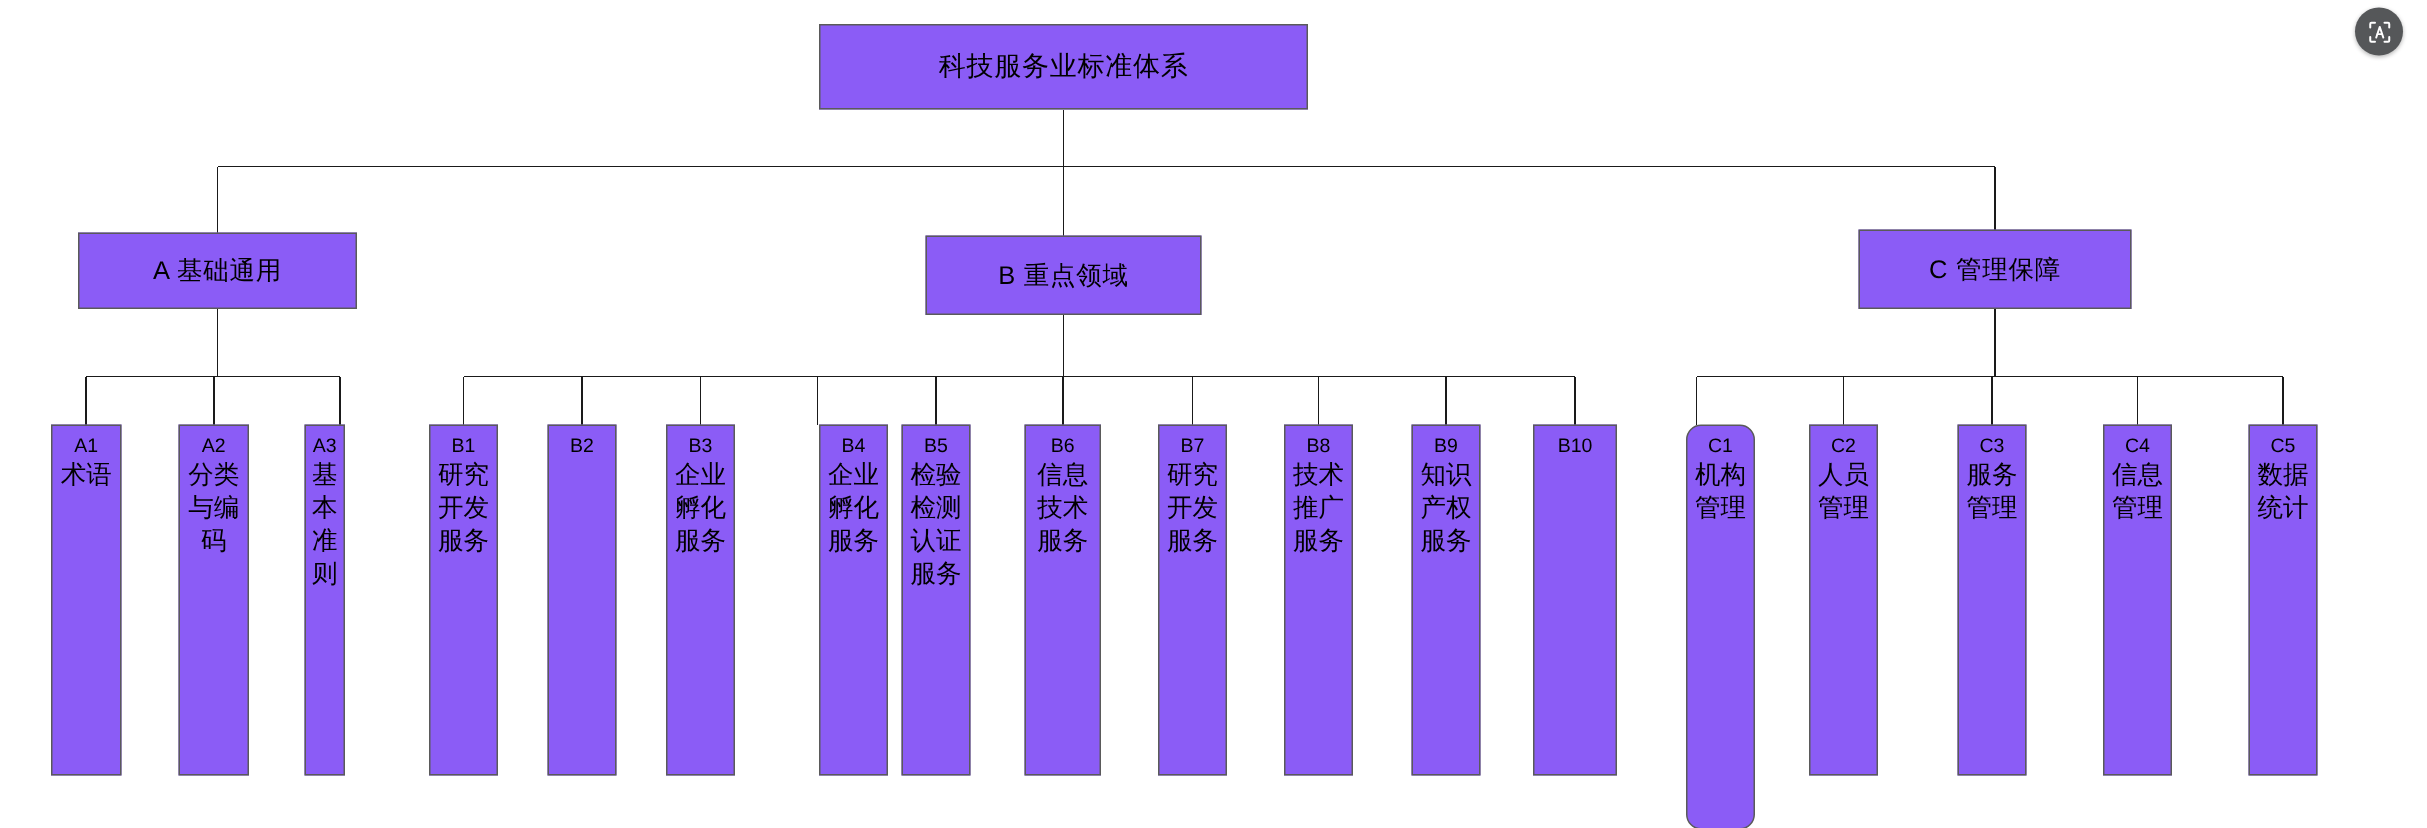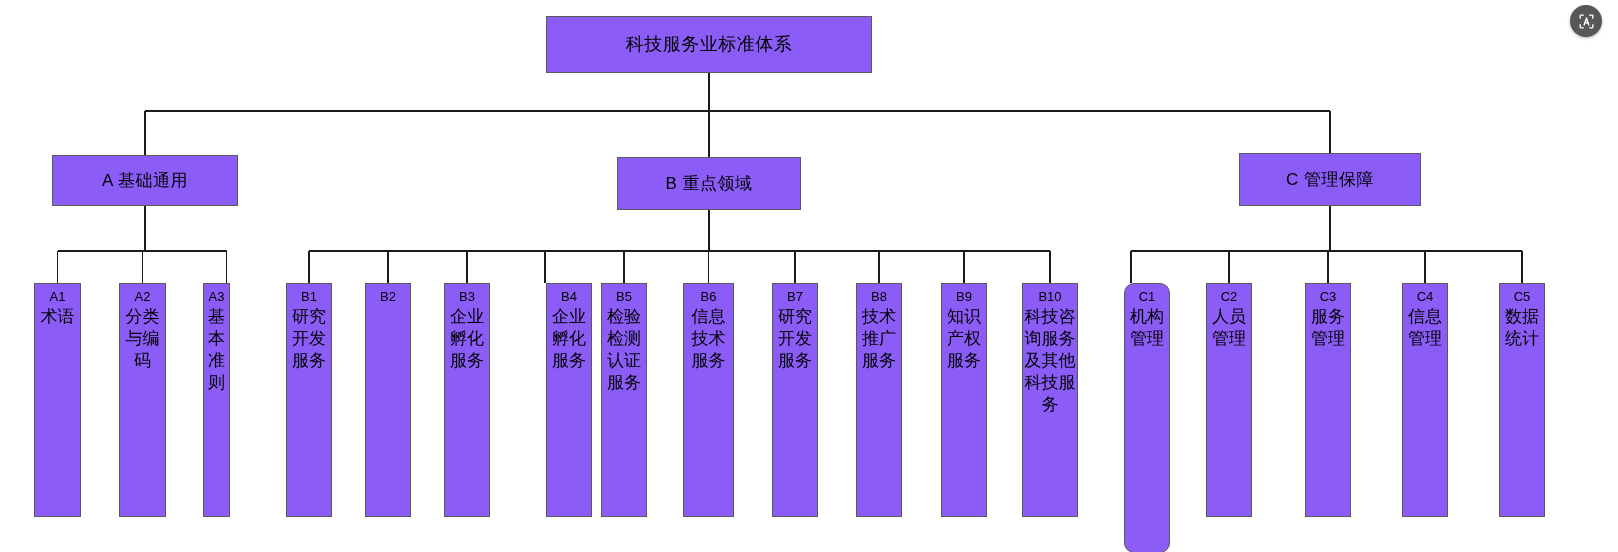--- a/index.html
+++ b/index.html
@@ -171,21 +171,21 @@
       <div class="node leaf" style="left: 772px; top: 283px; width: 46px; height: 234px;">
         <span class="node-label"><span class="leaf-code">B7</span><span class="leaf-text">研究开发服务</span></span>
       </div>
       <div class="node leaf" style="left: 856px; top: 283px; width: 46px; height: 234px;">
         <span class="node-label"><span class="leaf-code">B8</span><span class="leaf-text">技术推广服务</span></span>
       </div>
       <div class="node leaf" style="left: 941px; top: 283px; width: 46px; height: 234px;">
         <span class="node-label"><span class="leaf-code">B9</span><span class="leaf-text">知识产权服务</span></span>
       </div>
       <div class="node leaf" style="left: 1022px; top: 283px; width: 56px; height: 234px;">
-        <span class="node-label"><span class="leaf-code">B10</span><span class="leaf-text">科技咨询服务及其他科技服务</span></span>
+        <span class="node-label"><span class="leaf-code">B10</span></span>
       </div>
       <div class="node leaf" style="left: 1124px; top: 283px; width: 46px; height: 270px; border-radius: 10px;">
         <span class="node-label"><span class="leaf-code">C1</span><span class="leaf-text">机构管理</span></span>
       </div>
       <div class="node leaf" style="left: 1206px; top: 283px; width: 46px; height: 234px;">
         <span class="node-label"><span class="leaf-code">C2</span><span class="leaf-text">人员管理</span></span>
       </div>
       <div class="node leaf" style="left: 1305px; top: 283px; width: 46px; height: 234px;">
         <span class="node-label"><span class="leaf-code">C3</span><span class="leaf-text">服务管理</span></span>
       </div>

